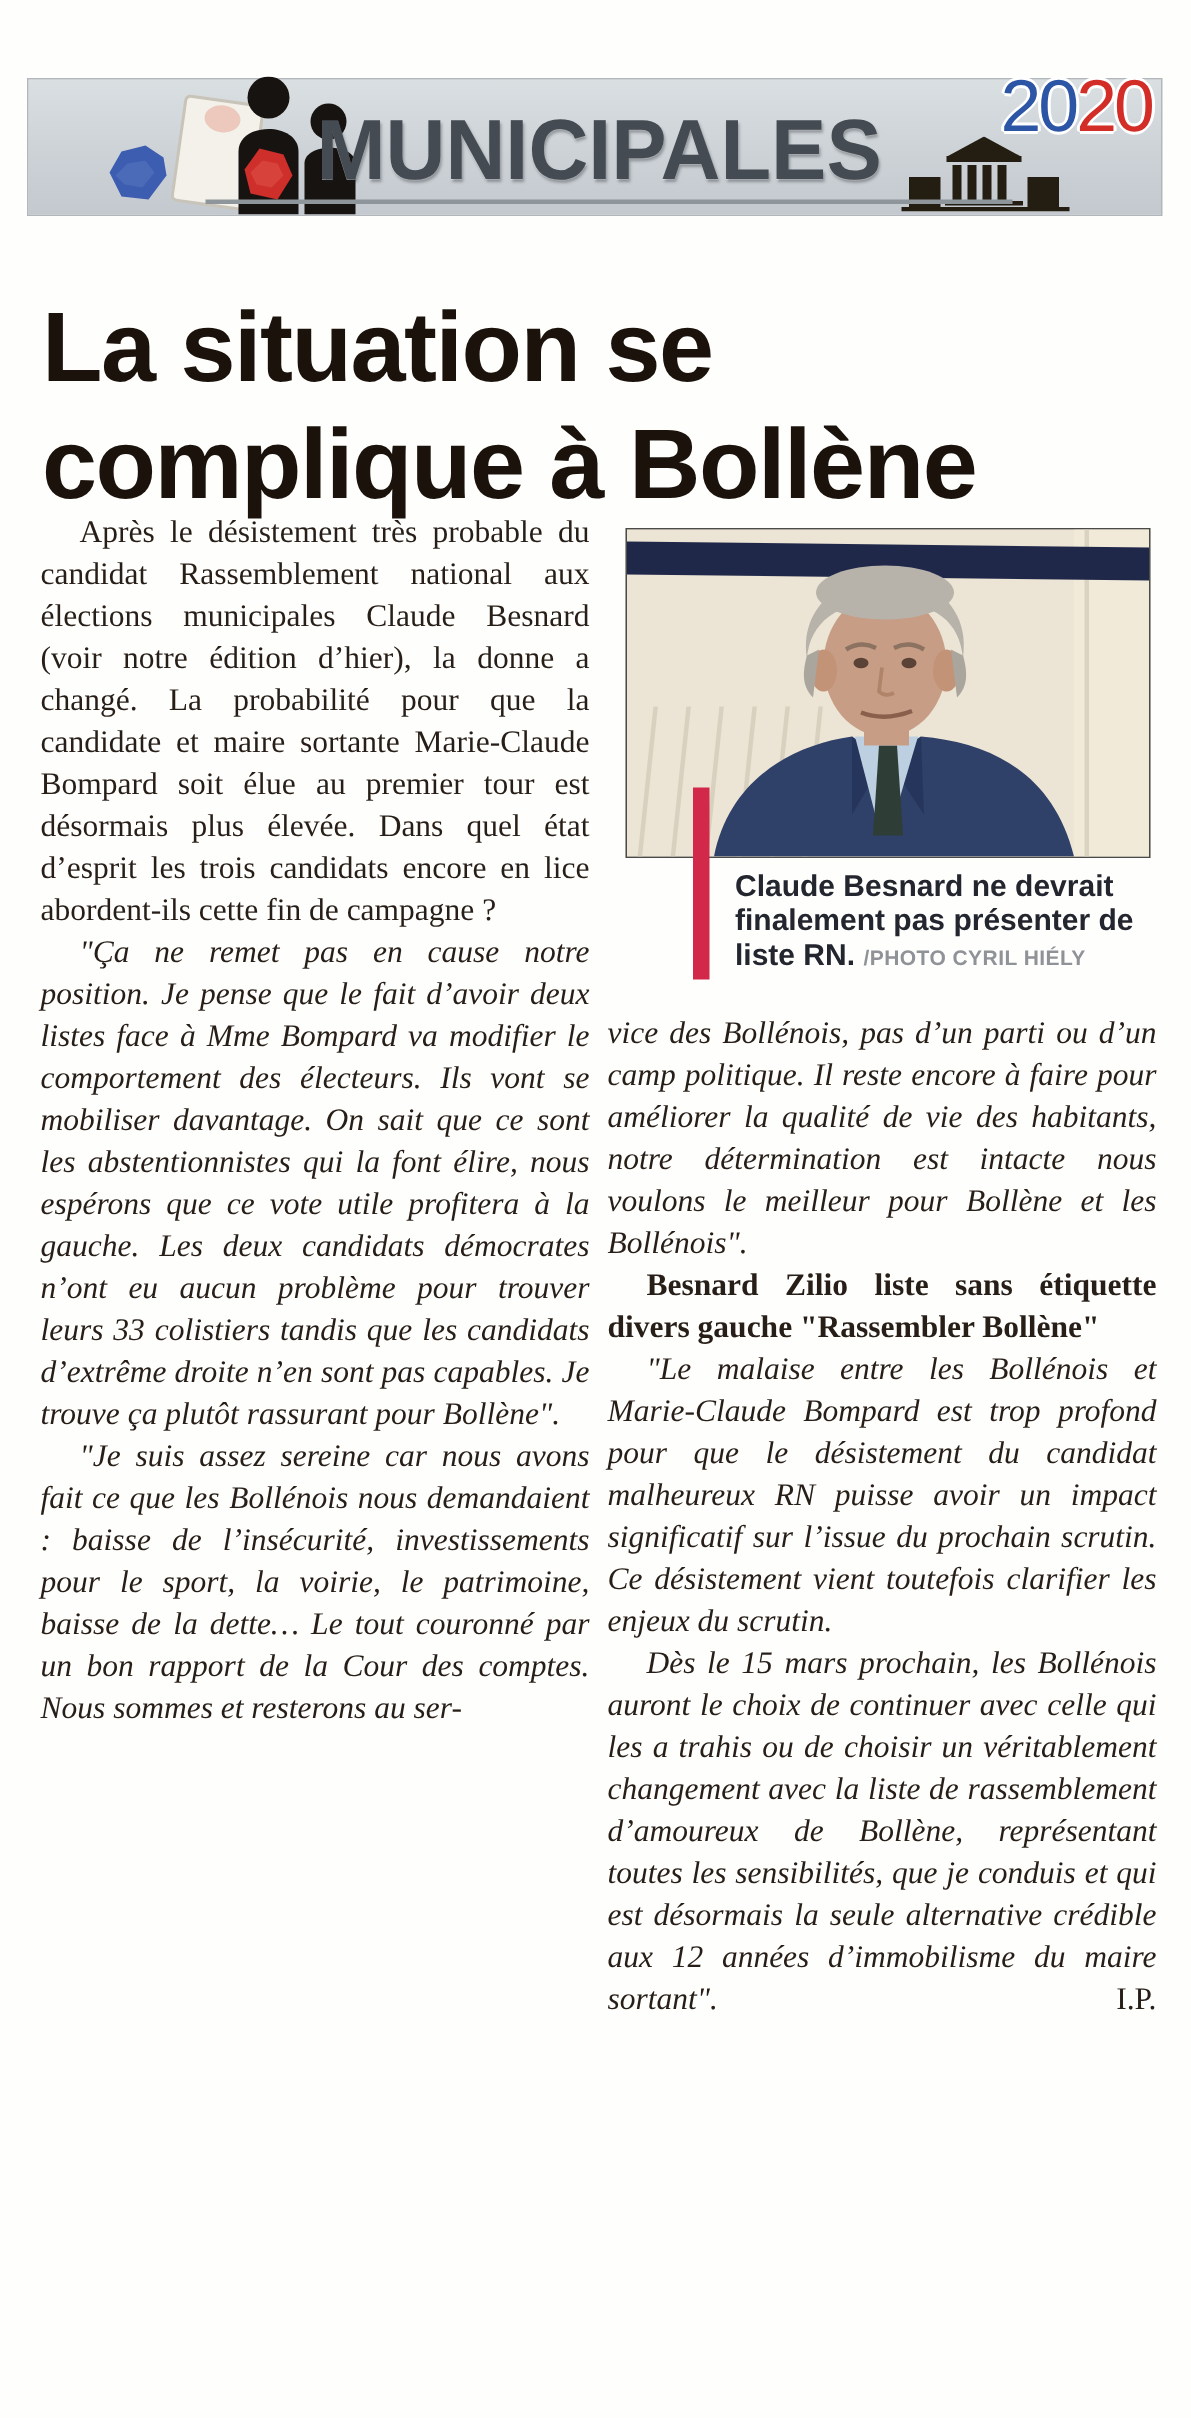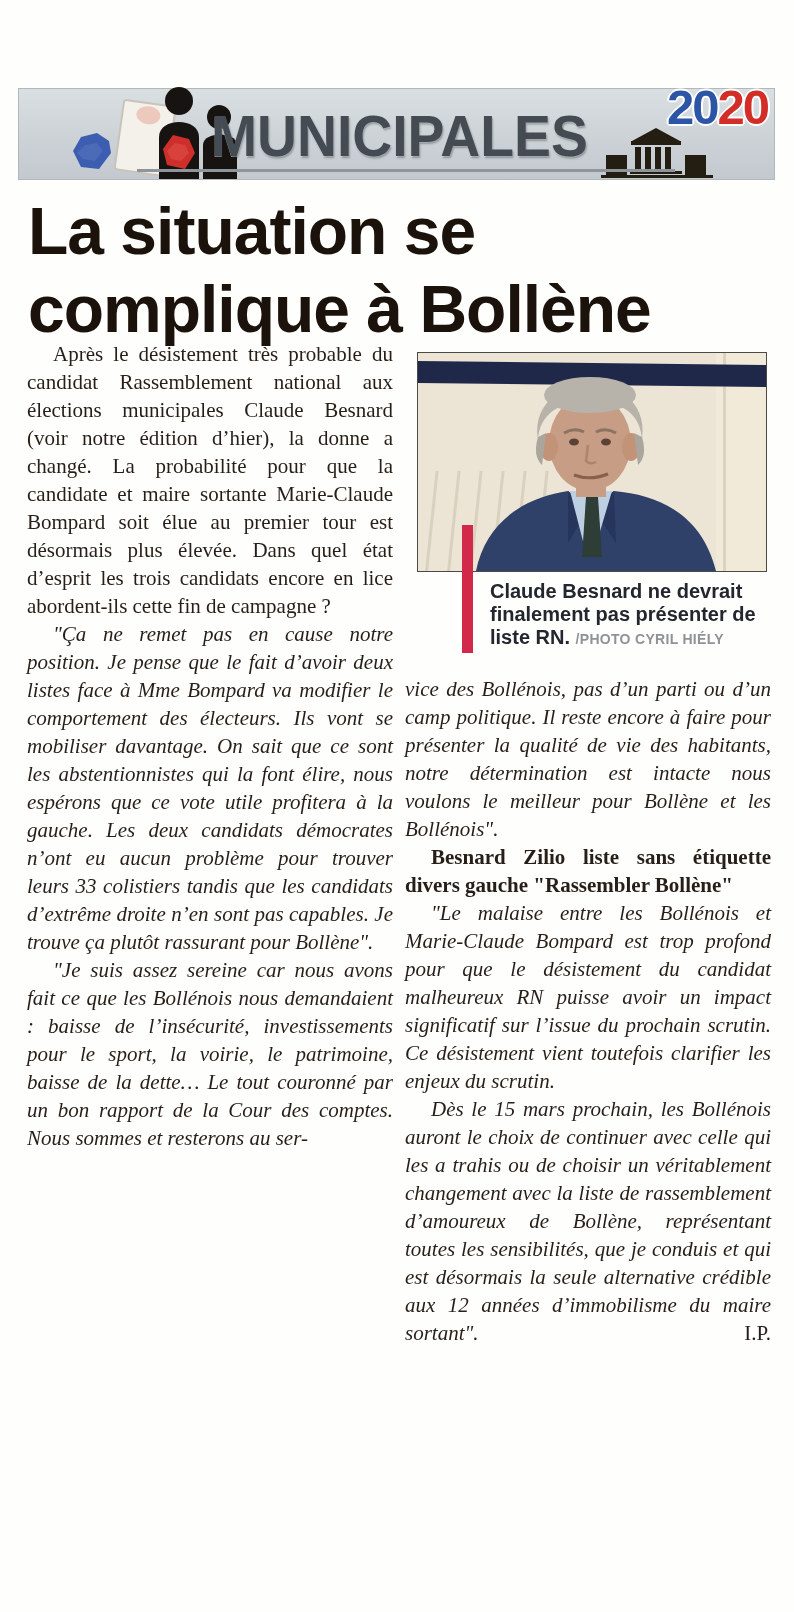--- a/index.html
+++ b/index.html
@@ -8,37 +8,36 @@
     background:#fefefd;
     font-family:"Liberation Serif", serif;
     color:#271e17;
   }
 
   
   .banner {
     position:absolute; left:18px; top:52px; width:755px; height:90px;
     background:linear-gradient(180deg,#dadfe2 0%,#cdd2d7 55%,#c4c9cf 100%);
     border:1px solid #b2b7bc;
-    margin-top:36px;
   }
   .banner-rule {
     position:absolute; left:118px; bottom:7px; width:538px; height:3px;
     background:#8e959b;
   }
   .banner-title {
     position:absolute; left:192px; top:14px;
     font-family:"Liberation Sans", sans-serif; font-weight:bold;
     font-size:57px; letter-spacing:0px; color:#454b52;
     text-shadow:1px 2px 2px rgba(30,34,40,.35), 0 1px 0 rgba(255,255,255,.55);
     transform:scaleX(.97); transform-origin:left center;
     white-space:nowrap;
   }
   .year {
     position:absolute; right:6px; top:-10px;
-    font-family:"Liberation Sans", sans-serif; font-weight:700;
+    font-family:"Liberation Sans", sans-serif; font-weight:400;
     font-size:49px; letter-spacing:-2px; white-space:nowrap;
     text-shadow:-2px 0 0 #fff, 2px 0 0 #fff, 0 -2px 0 #fff, 0 2px 0 #fff,
                 -1px -1px 0 #fff, 1px 1px 0 #fff, -1px 1px 0 #fff, 1px -1px 0 #fff;
   }
   .year-blue { color:#2c55a5; }
   .year-red  { color:#d32d28; }
   .icon-left { position:absolute; left:48px; top:-2px; }
   .icon-building { position:absolute; right:58px; bottom:-3px; }
 
   
@@ -162,18 +161,18 @@
       <path d="M178,79 Q188,74 198,80" stroke="#8c7261" stroke-width="3" fill="none"></path>
       <ellipse cx="156" cy="89" rx="5" ry="3.5" fill="#5a4236"></ellipse>
       <ellipse cx="188" cy="89" rx="5" ry="3.5" fill="#5a4236"></ellipse>
       <path d="M170,92 L168,108 Q172,112 178,109" stroke="#b08468" stroke-width="2.5" fill="none"></path>
       <path d="M156,122 Q172,128 190,121" stroke="#8a5f4c" stroke-width="3" fill="none"></path>
     </svg>
     <div class="redbar"></div>
     <figcaption class="caption"><span>Claude Besnard ne devrait finalement pas présenter de liste RN.</span> <span class="credit">/PHOTO CYRIL HIÉLY</span></figcaption>
   </figure>
   <div>
-      <p class="art quote noindent">vice des Bollénois, pas d’un parti ou d’un camp politique. Il reste encore à faire pour présenter la qualité de vie des habitants, notre détermination est intacte nous voulons le meilleur pour Bollène et les Bollénois".</p>
+      <p class="art quote noindent">vice des Bollénois, pas d’un parti ou d’un camp politique. Il reste encore à faire pour améliorer la qualité de vie des habitants, notre détermination est intacte nous voulons le meilleur pour Bollène et les Bollénois".</p>
       <p class="art head">Besnard Zilio liste sans étiquette divers gauche "Rassembler Bollène"</p>
       <p class="art quote">"Le malaise entre les Bollénois et Marie-Claude Bompard est trop profond pour que le désistement du candidat malheureux RN puisse avoir un impact significatif sur l’issue du prochain scrutin. Ce désistement vient toutefois clarifier les enjeux du scrutin.</p>
       <p class="art quote">Dès le 15 mars prochain, les Bollénois auront le choix de continuer avec celle qui les a trahis ou de choisir un véritablement changement avec la liste de rassemblement d’amoureux de Bollène, représentant toutes les sensibilités, que je conduis et qui est désormais la seule alternative crédible aux 12 années d’immobilisme du maire sortant". <span class="sig">I.P.</span></p>
     </div>
 </div>
 
 </body></html>

